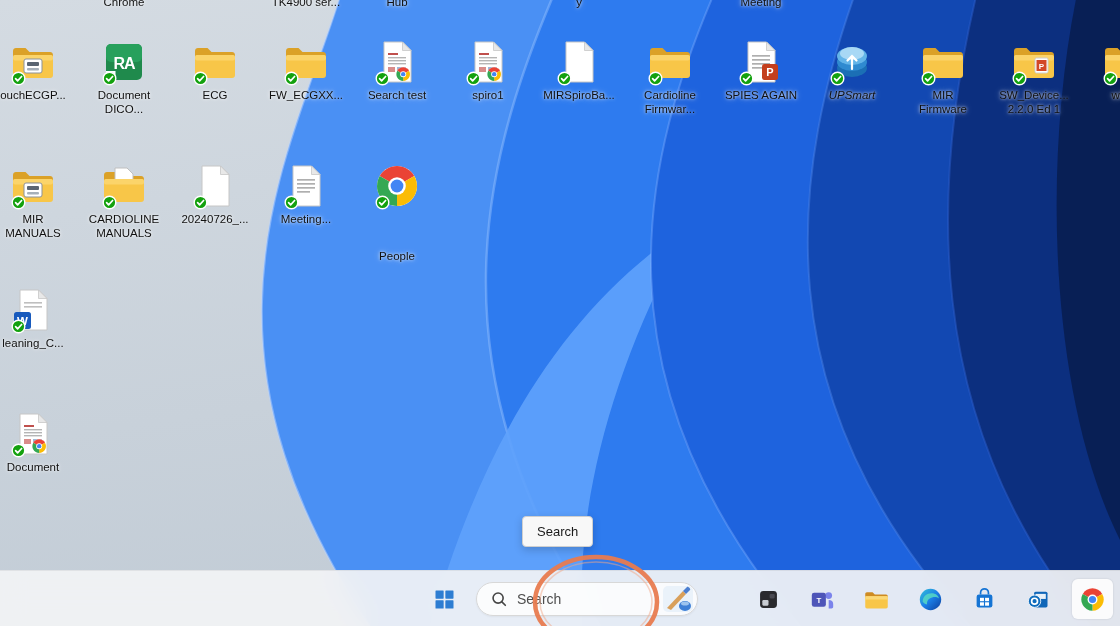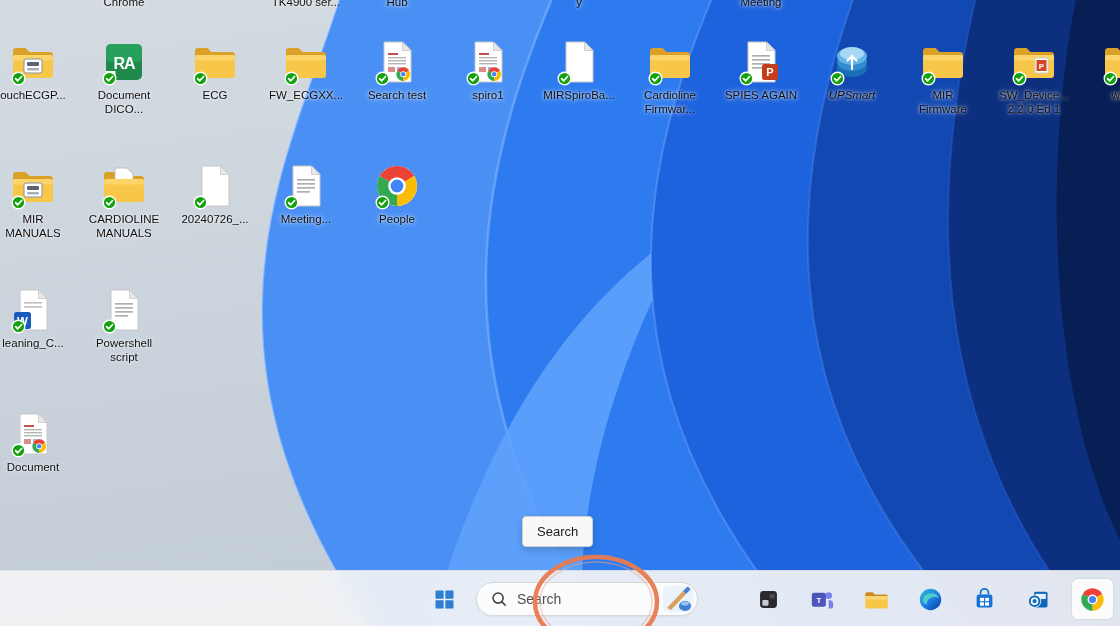--- a/index.html
+++ b/index.html
@@ -344,21 +344,21 @@
               <rect x="15" y="25" width="18" height="1.7"></rect>
               <rect x="15" y="29" width="13" height="1.7"></rect>
             </g>
             <g>
               <circle cx="9.5" cy="40.5" r="6.3" fill="#13A10E" stroke="#fff" stroke-width="1.4"></circle>
               <path d="M6.6 40.7l2 2.1 4-4.3" stroke="#fff" stroke-width="1.7" fill="none" stroke-linecap="round" stroke-linejoin="round"></path>
             </g>
           </svg></div>
         <div class="lbl">Meeting...</div>
       </div>
-      <div class="desk-item" style="left: 352px; top: 162px;">
+      <div class="desk-item" style="left: 352px; top: 162px; gap: 37px;">
         <div class="ico"><svg viewBox="0 0 48 48" width="48" height="48">
             <circle cx="24" cy="24" r="20" fill="#fff"></circle>
             <path d="M24 24 L6.7 14 A20 20 0 0 1 41.3 14 Z" fill="#EA4335"></path>
             <path d="M24 24 L41.3 14 A20 20 0 0 1 24 44 Z" fill="#FBBC05"></path>
             <path d="M24 24 L24 44 A20 20 0 0 1 6.7 14 Z" fill="#34A853"></path>
             <circle cx="24" cy="24" r="8.8" fill="#fff"></circle>
             <circle cx="24" cy="24" r="6.4" fill="#4285F4"></circle>
             <g>
               <circle cx="9.5" cy="40.5" r="6.3" fill="#13A10E" stroke="#fff" stroke-width="1.4"></circle>
               <path d="M6.6 40.7l2 2.1 4-4.3" stroke="#fff" stroke-width="1.7" fill="none" stroke-linecap="round" stroke-linejoin="round"></path>
@@ -375,38 +375,20 @@
               <rect x="15" y="20" width="18" height="1.6"></rect>
             </g>
             <rect x="5" y="26" width="17" height="17" rx="2.5" fill="#185ABD"></rect>
             <text x="13.5" y="38.8" font-size="11.5" font-weight="bold" fill="#fff" text-anchor="middle" font-family="Liberation Sans, sans-serif">W</text>
             <g>
               <circle cx="9.5" cy="40.5" r="6.3" fill="#13A10E" stroke="#fff" stroke-width="1.4"></circle>
               <path d="M6.6 40.7l2 2.1 4-4.3" stroke="#fff" stroke-width="1.7" fill="none" stroke-linecap="round" stroke-linejoin="round"></path>
             </g>
           </svg></div>
         <div class="lbl">leaning_C...</div>
-      </div>
-      <div class="desk-item" style="left: 79px; top: 286px;">
-        <div class="ico"><svg viewBox="0 0 48 48" width="48" height="48">
-            <path d="M11 4h18.5L38 12.5V44H11z" fill="#fff" stroke="#C6C6C6"></path>
-            <path d="M29.5 4l8.5 8.5h-8.5z" fill="#E8E8E8" stroke="#C6C6C6" stroke-width="0.8"></path>
-            <g fill="#AFAFAF">
-              <rect x="15" y="17" width="18" height="1.7"></rect>
-              <rect x="15" y="21" width="18" height="1.7"></rect>
-              <rect x="15" y="25" width="18" height="1.7"></rect>
-              <rect x="15" y="29" width="13" height="1.7"></rect>
-            </g>
-            <g>
-              <circle cx="9.5" cy="40.5" r="6.3" fill="#13A10E" stroke="#fff" stroke-width="1.4"></circle>
-              <path d="M6.6 40.7l2 2.1 4-4.3" stroke="#fff" stroke-width="1.7" fill="none" stroke-linecap="round" stroke-linejoin="round"></path>
-            </g>
-          </svg></div>
-        <div class="lbl">Powershell
-script</div>
       </div>
       <div class="desk-item" style="left: -12px; top: 410px;">
         <div class="ico"><svg viewBox="0 0 48 48" width="48" height="48">
             <path d="M11 4h18.5L38 12.5V44H11z" fill="#fff" stroke="#C6C6C6"></path>
             <path d="M29.5 4l8.5 8.5h-8.5z" fill="#E8E8E8" stroke="#C6C6C6" stroke-width="0.8"></path>
             <rect x="15" y="15" width="10" height="2" fill="#C0504D"></rect>
             <rect x="15" y="19" width="18" height="1.4" fill="#B5B5B5"></rect>
             <rect x="15" y="22" width="18" height="1.4" fill="#B5B5B5"></rect>
             <rect x="15" y="25" width="18" height="1.4" fill="#B5B5B5"></rect>
             <rect x="15" y="29" width="7" height="5" fill="#D98C8A"></rect>

